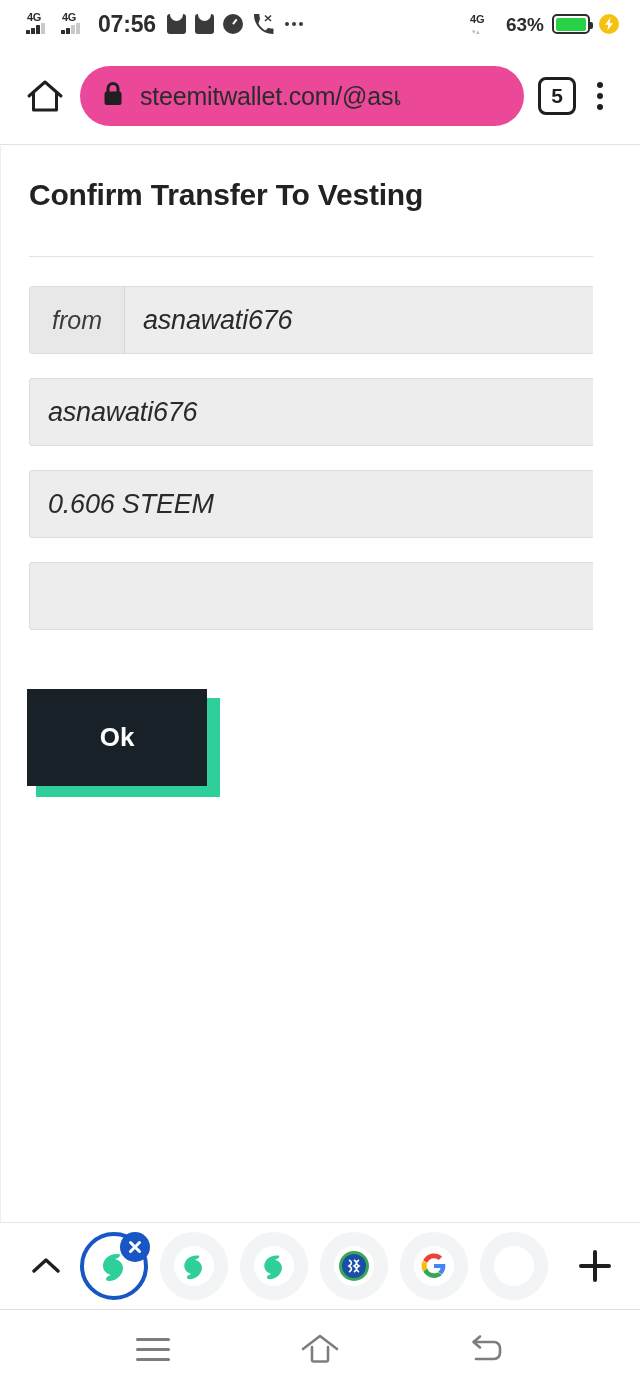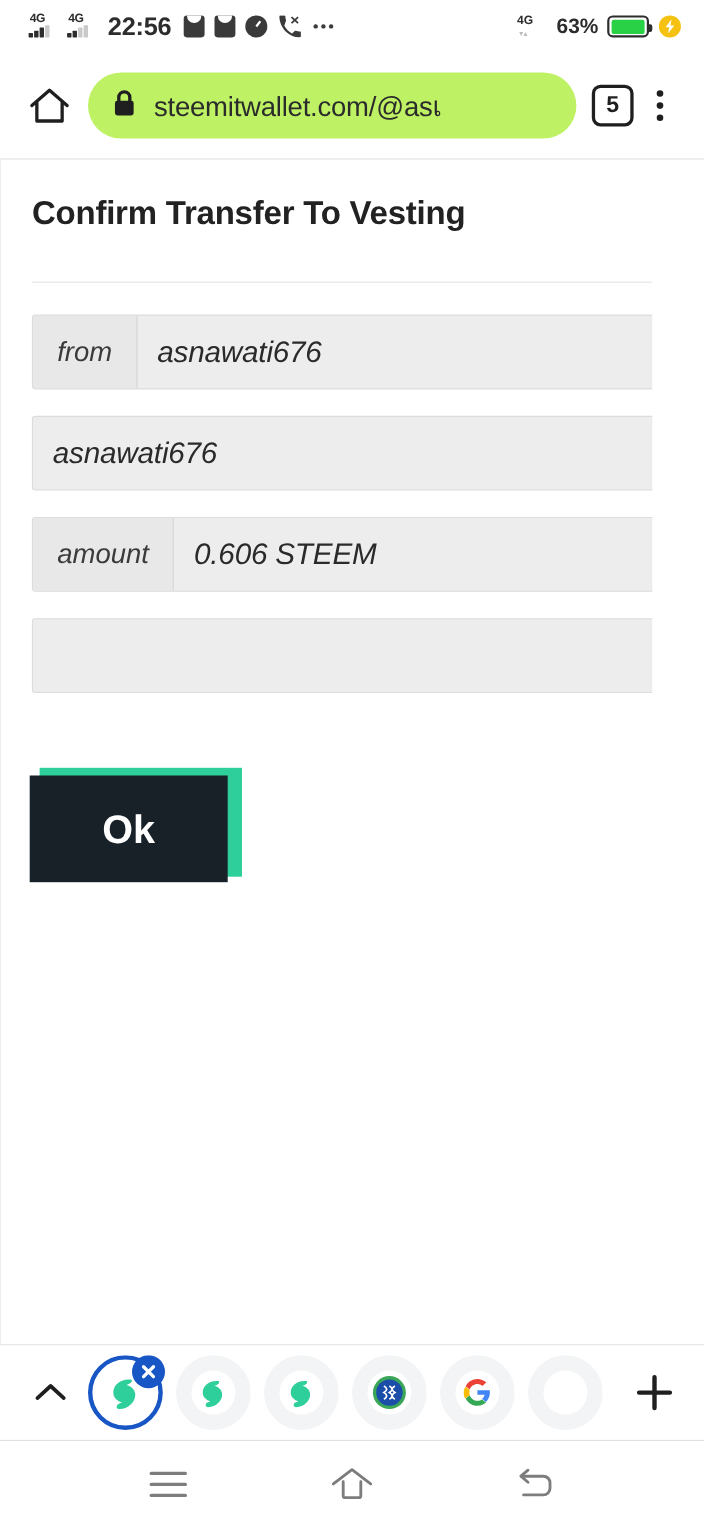--- a/index.html
+++ b/index.html
@@ -109,21 +109,21 @@
   }
   .home-btn {
     width: 46px; height: 46px;
     display: flex; align-items: center; justify-content: center;
     flex: none;
   }
   .url-pill {
     flex: 1;
     height: 60px;
     margin: 0 14px 0 12px;
-    background: #bef264;
+    background: #ec4899;
     border-radius: 30px;
     display: flex;
     align-items: center;
     padding: 12px 22px;
     box-sizing: border-box;
     overflow: hidden;
     min-width: 0;
   }
   .lock-ico { flex: none; margin-right: 16px; }
   .url-text {
@@ -218,26 +218,26 @@
     height: 104px;
   }
   .ok-shadow {
     position: absolute;
     left: 9px; top: 9px;
     width: 184px; height: 99px;
     background: #2ecf9a;
   }
   .ok-button {
     position: absolute;
-    left: 0; top: 16px;
+    left: 0; top: 0;
     width: 180px; height: 97px;
     background: #192128;
     border: none;
     color: #ffffff;
-    font-size: 36px;
+    font-size: 26px;
     font-weight: bold;
     font-family: "Liberation Sans", sans-serif;
     display: flex;
     align-items: center;
     justify-content: center;
     padding: 0;
     cursor: pointer;
   }
 
   
@@ -341,21 +341,21 @@
     <div class="sig dim">
       <span class="sig-label">4G</span>
       <span class="bars">
           <i></i>
           <i></i>
           <i></i>
           <i></i>
         </span>
     </div>
 
-    <div class="sb-time">22:56</div>
+    <div class="sb-time">07:56</div>
 
     <div class="mail-ico"></div>
     <div class="mail-ico"></div>
     <div class="clock-ico"></div>
 
     <div class="call-ico">
       <svg width="22" height="20" viewBox="0 0 22 20">
         <path d="M6.5 10.5c1.6 3 4 5.4 7 7l2.2-2.2c.3-.3.7-.4 1.1-.3 1.2.4 2.4.6 3.7.6.6 0 1 .4 1 1V20c0 .6-.4 1-1 1C10.6 21 2 12.4 2 1.8c0-.6.4-1 1-1h3.4c.6 0 1 .4 1 1 0 1.3.2 2.5.6 3.7.1.4 0 .8-.3 1.1L6.5 10.5z" fill="#3a3a3a" transform="translate(0,-1)"></path>
         <path d="M13 1.5 L19 7 M19 1.5 L13 7" stroke="#3a3a3a" stroke-width="1.6" fill="none"></path>
       </svg>
@@ -422,21 +422,20 @@
     <div class="field-row">
       <div class="field-label">from</div>
       <div class="field-value">asnawati676</div>
     </div>
 
     <div class="field-row">
       <div class="field-value">asnawati676</div>
     </div>
 
     <div class="field-row">
-      <div class="field-label">amount</div>
       <div class="field-value">0.606 STEEM</div>
     </div>
 
     <div class="field-row">
       <div class="field-value"></div>
     </div>
 
   </div>
 
   <div class="ok-wrap">

